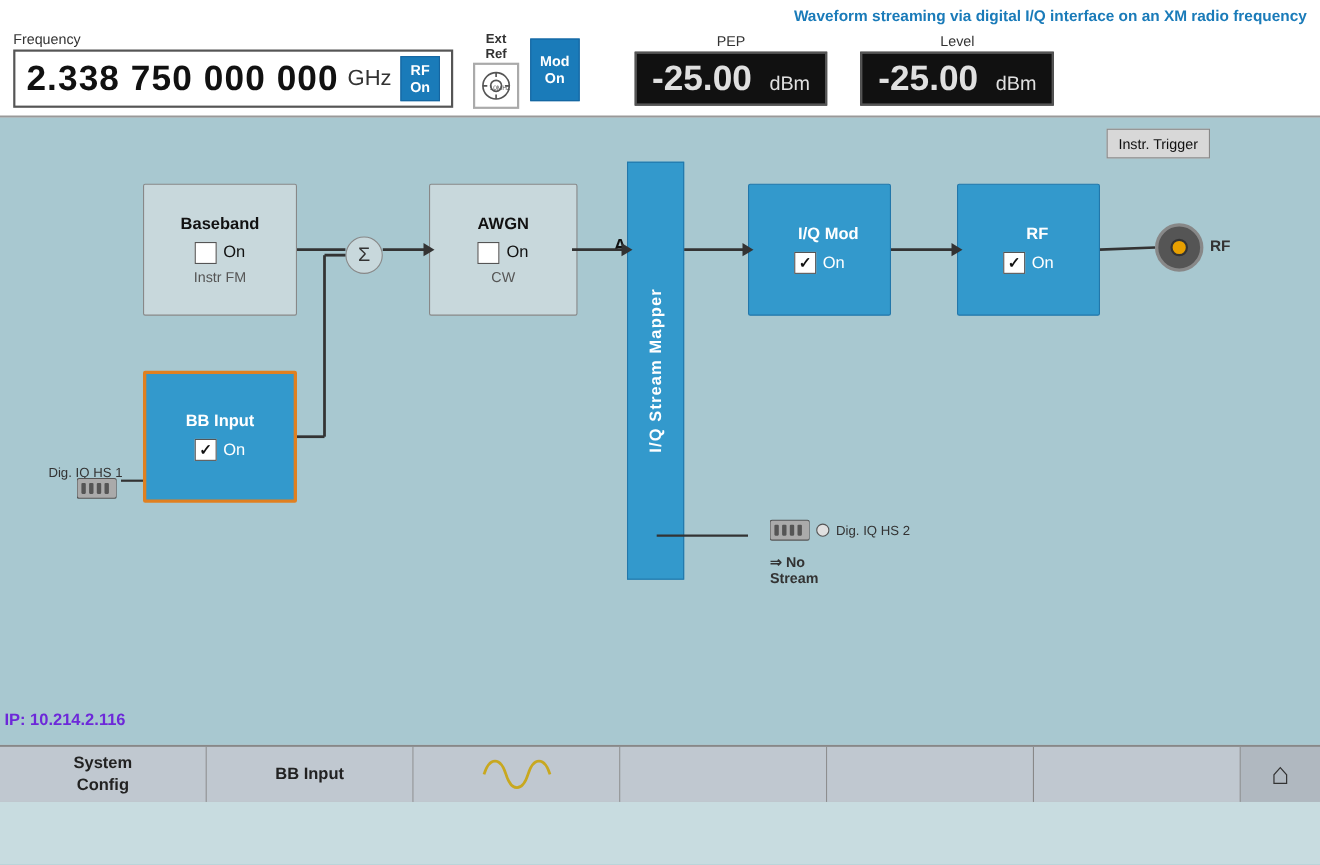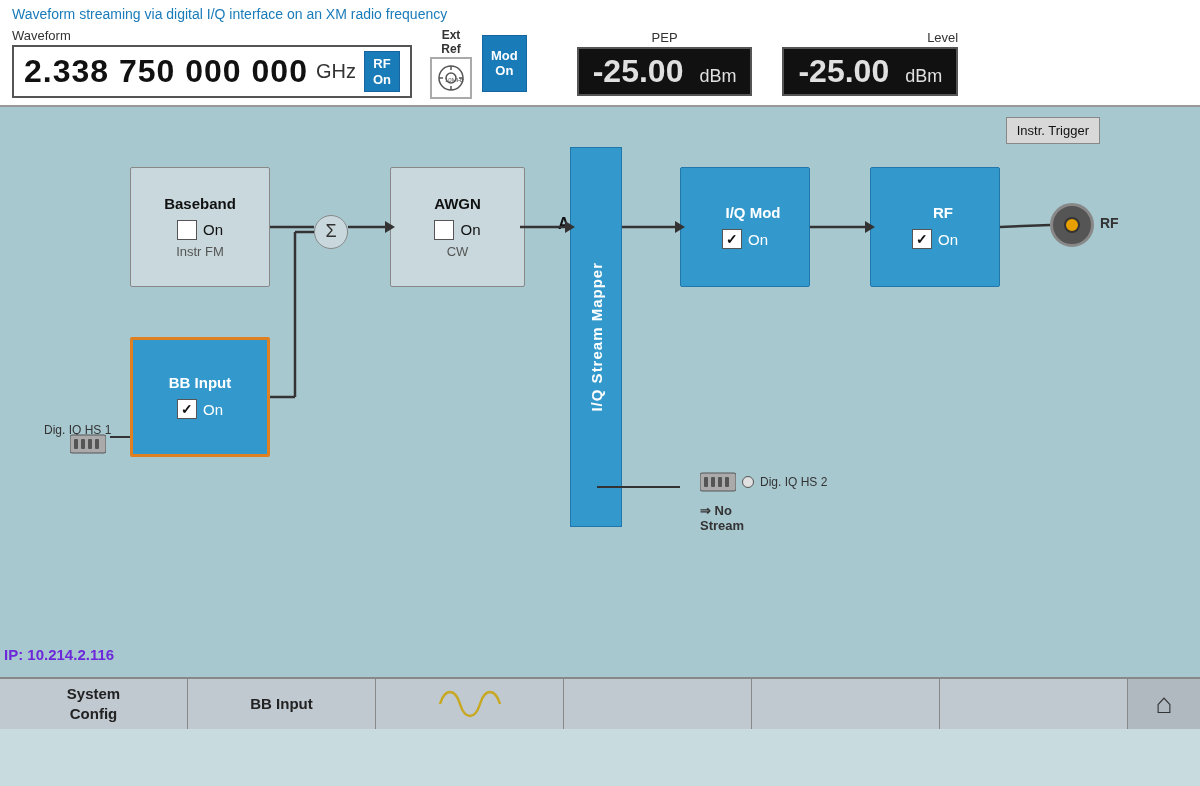--- a/index.html
+++ b/index.html
@@ -13,22 +13,23 @@
 
     .top-bar {
       background: #fff;
       border-bottom: 2px solid #999;
       padding: 6px 12px;
     }
 
     .subtitle {
       color: #1a7bb9;
       font-size: 14px;
-      font-weight: normal;
+      font-weight: bold;
       margin-bottom: 6px;
+      text-align: right;
     }
 
     .header-controls {
       display: flex;
       align-items: center;
       gap: 10px;
     }
 
     .freq-section {
       display: flex;
@@ -357,21 +358,21 @@
     }
   </style>
 </head>
 <body>
 
 <div class="top-bar">
   <div class="subtitle">Waveform streaming via digital I/Q interface on an XM radio frequency</div>
   <div class="header-controls">
 
     <div class="freq-section">
-      <div class="freq-label">Waveform</div>
+      <div class="freq-label">Frequency</div>
       <div class="freq-display">
         <span class="freq-value">2.338 750 000 000</span>
         <span class="freq-unit">GHz</span>
         <button class="rf-on-btn" style="white-space:pre-line;">RF
 On</button>
       </div>
     </div>
 
     <div style="display:flex;flex-direction:column;align-items:center;margin-left:8px;">
       <div class="ext-ref-label" style="font-size:12px;font-weight:bold;color:#333;text-align:center;line-height:1.2;">Ext<br>Ref</div>
@@ -390,21 +391,21 @@
     <button class="mod-on-btn">Mod<br>On</button>
 
     <div class="pep-section">
       <div class="pep-label">PEP</div>
       <div class="pep-display">
         <span class="pep-value">-25.00</span>
         <span class="pep-unit">dBm</span>
       </div>
     </div>
 
-    <div class="level-section" style="margin-left:20px;align-items:flex-end;">
+    <div class="level-section" style="margin-left:20px;">
       <div class="level-label">Level</div>
       <div class="level-display">
         <span class="level-value">-25.00</span>
         <span class="level-unit">dBm</span>
       </div>
     </div>
   </div>
 </div>
 
 <div class="main-area">

